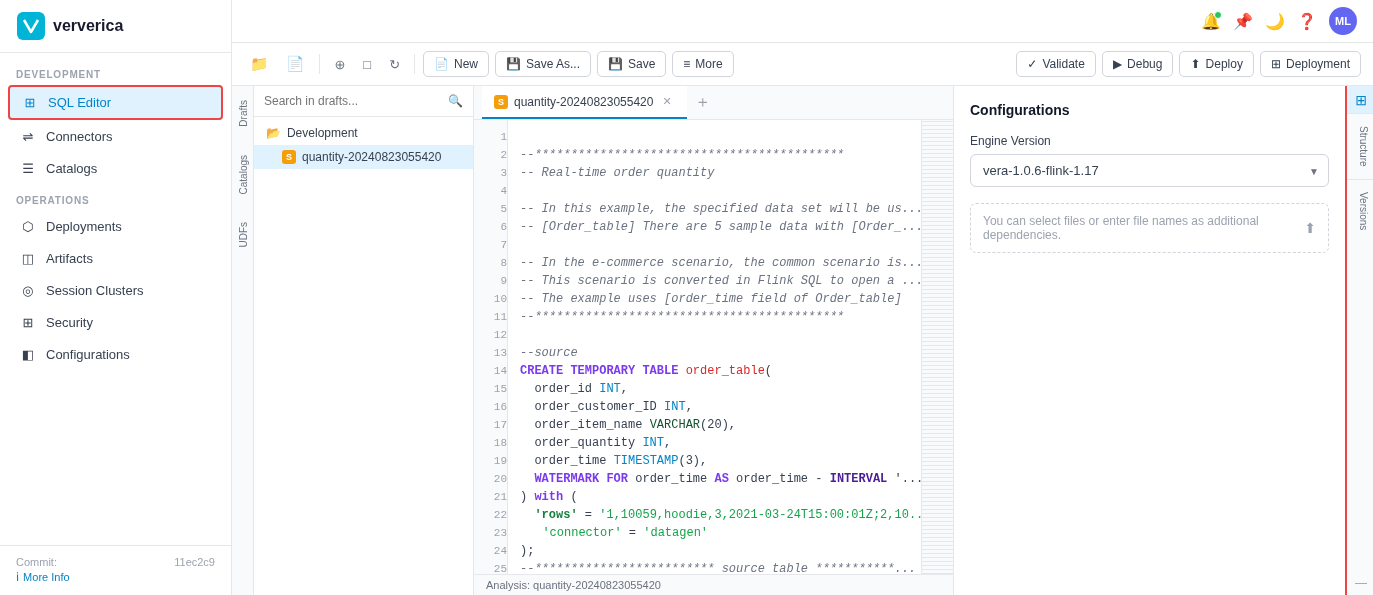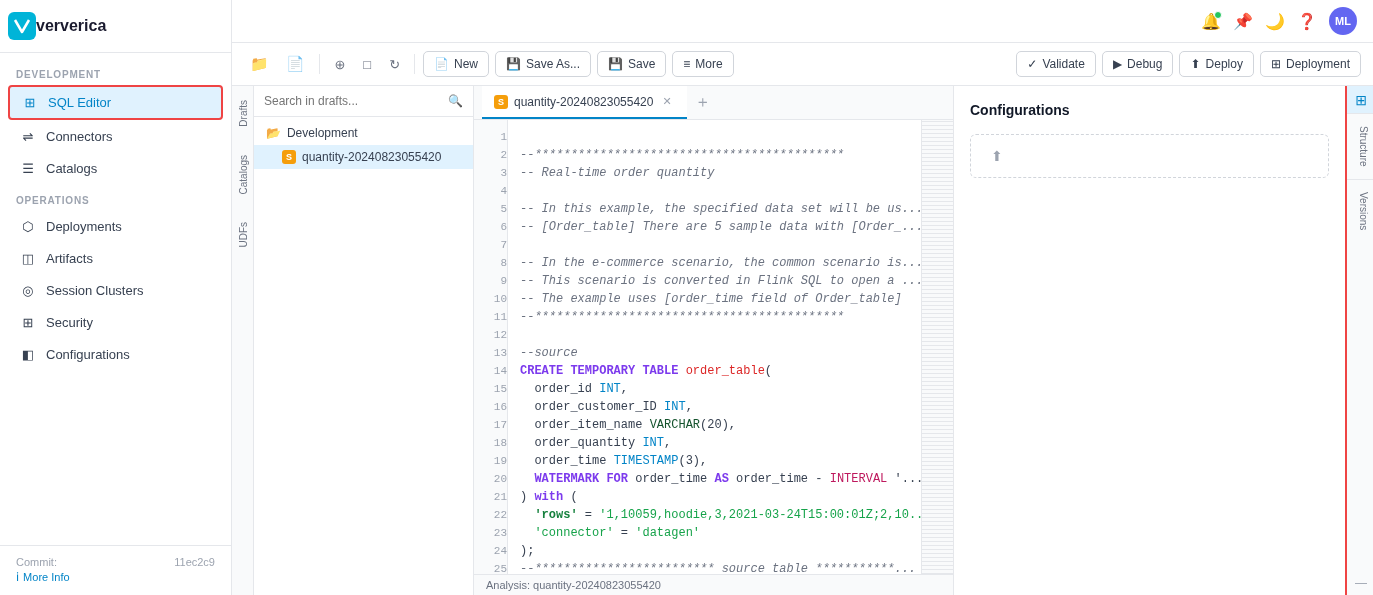--- a/index.html
+++ b/index.html
@@ -2,21 +2,21 @@
 <html><head>
   <meta charset="utf-8">
   <style>
     * { margin: 0; padding: 0; box-sizing: border-box; }
     body { font-family: -apple-system, BlinkMacSystemFont, 'Segoe UI', sans-serif; font-size: 13px; background: #fff; display: flex; height: 595px; overflow: hidden; }
   </style>
 </head>
 <body>
 
 <div style="width:232px;background:#fff;border-right:1px solid #e5e7eb;display:flex;flex-direction:column;flex-shrink:0;height:595px;">
-  <div style="display:flex;align-items:center;padding:12px 8px;border-bottom:1px solid #e5e7eb;">
+  <div style="display:flex;align-items:center;gap:8px;padding:12px 17px;border-bottom:1px solid #e5e7eb;">
     <svg width="28" height="28" viewBox="0 0 28 28">
       <rect width="28" height="28" rx="6" fill="#00b4d8"></rect>
       <path d="M7 8 L14 20 L21 8" stroke="#fff" stroke-width="2.5" fill="none" stroke-linejoin="round"></path>
     </svg>
     <span style="font-size:16px;font-weight:700;color:#1a1a2e;">ververica</span>
   </div>
   <div style="flex:1;overflow-y:auto;padding:6px 0;">
     <div style="font-size:10px;font-weight:600;color:#9ca3af;text-transform:uppercase;letter-spacing:0.08em;padding:10px 16px 4px;">DEVELOPMENT</div>
     <div style="display:flex;align-items:center;gap:10px;padding:8px 12px;cursor:pointer;margin:1px 8px;color:#0284c7;background:#e0f2fe;border-radius:4px;border:2px solid #ef4444;">
       <span style="font-size:13px;width:16px;text-align:center;">⊞</span>
@@ -198,45 +198,51 @@
 <span style="color:#6b7280;font-style:italic;">-- The example uses [order_time field of Order_table]</span>
 <span style="color:#6b7280;font-style:italic;">--*******************************************</span>
 
 <span style="color:#6b7280;font-style:italic;">--source</span>
 <span style="color:#7c3aed;font-weight:600;">CREATE TEMPORARY TABLE</span> <span style="color:#dc2626;">order_table</span>(
   order_id <span style="color:#0284c7;">INT</span>,
   order_customer_ID <span style="color:#0284c7;">INT</span>,
   order_item_name <span style="color:#14532d;">VARCHAR</span>(20),
   order_quantity <span style="color:#0284c7;">INT</span>,
   order_time <span style="color:#0284c7;">TIMESTAMP</span>(3),
-  <span style="color:#7c3aed;font-weight:600;">WATERMARK FOR</span> order_time <span style="color:#7c3aed;font-weight:600;">AS</span> order_time - <span style="color:#be185d;font-weight:400;">INTERVAL</span> '...
+  <span style="color:#7c3aed;font-weight:600;">WATERMARK FOR</span> order_time <span style="color:#7c3aed;font-weight:600;">AS</span> order_time - <span style="color:#4c1d95;font-weight:700;">INTERVAL</span> '...
 ) <span style="color:#7c3aed;font-weight:600;">with</span> (
   <span style="color:#15803d;font-weight:bold;">'rows'</span> = <span style="color:#16a34a;">'1,10059,hoodie,3,2021-03-24T15:00:01Z;2,10...</span>
-  <span style="color:#16a34a;">'connector'</span> = <span style="color:#16a34a;">'datagen'</span>
+  <span style="color:#16a34a;margin-left:8px;">'connector'</span> = <span style="color:#16a34a;">'datagen'</span>
 );
 <span style="color:#6b7280;font-style:italic;">--************************* source table ***********...</span>
 </div>
 
         <div style="width:32px;background:#f3f4f6;border-left:1px solid #e5e7eb;overflow:hidden;">
           <div style="width:100%;height:100%;background:repeating-linear-gradient(0deg,#e5e7eb 0px,#e5e7eb 1px,#f9fafb 1px,#f9fafb 4px);"></div>
         </div>
       </div>
 
       <div style="padding:4px 12px;font-size:11px;color:#6b7280;border-top:1px solid #e5e7eb;background:#f9fafb;">
         <span>Analysis: quantity-20240823055420</span>
       </div>
     </div>
 
     <div style="width:420px;border-left:1px solid #e5e7eb;display:flex;overflow:hidden;flex-shrink:0;">
       <div style="flex:1;overflow-y:auto;padding:16px;">
         <div style="font-size:14px;font-weight:600;color:#111827;margin-bottom:16px;">Configurations</div>
         <div style="margin-bottom:16px;">
+          <div style="font-size:12px;font-weight:500;color:#374151;margin-bottom:6px;">Engine Version</div>
+          <div style="position:relative;">
+            <select style="width:100%;padding:8px 30px 8px 12px;border:1px solid #d1d5db;border-radius:6px;font-size:13px;color:#374151;background:#fff;appearance:none;cursor:pointer;outline:none;"><option>vera-1.0.6-flink-1.17</option><option>vera-1.0.5-flink-1.16</option></select>
+            <span style="position:absolute;right:10px;top:50%;transform:translateY(-50%);font-size:10px;color:#6b7280;pointer-events:none;">▼</span>
+          </div>
         </div>
         <div>
           <div style="width:100%;padding:10px 12px;border:1px dashed #d1d5db;border-radius:6px;font-size:12px;color:#9ca3af;display:flex;align-items:center;justify-content:space-between;min-height:44px;cursor:pointer;">
+            <span>You can select files or enter file names as additional dependencies.</span>
             <span style="color:#9ca3af;font-size:14px;margin-left:8px;">⬆</span>
           </div>
         </div>
       </div>
 
       <div style="display:flex;flex-direction:column;border-left:2px solid #ef4444;width:28px;background:#f9fafb;">
         <div style="display:flex;align-items:center;justify-content:center;width:28px;height:28px;font-size:14px;color:#0284c7;cursor:pointer;background:#e0f2fe;border-bottom:1px solid #e5e7eb;">⊞</div>
         <div style="writing-mode:vertical-rl;text-orientation:mixed;padding:12px 4px;font-size:10px;color:#6b7280;cursor:pointer;white-space:nowrap;border-bottom:1px solid #e5e7eb;">Structure</div>
         <div style="writing-mode:vertical-rl;text-orientation:mixed;padding:12px 4px;font-size:10px;color:#6b7280;cursor:pointer;white-space:nowrap;">Versions</div>
         <div style="flex:1;"></div>

